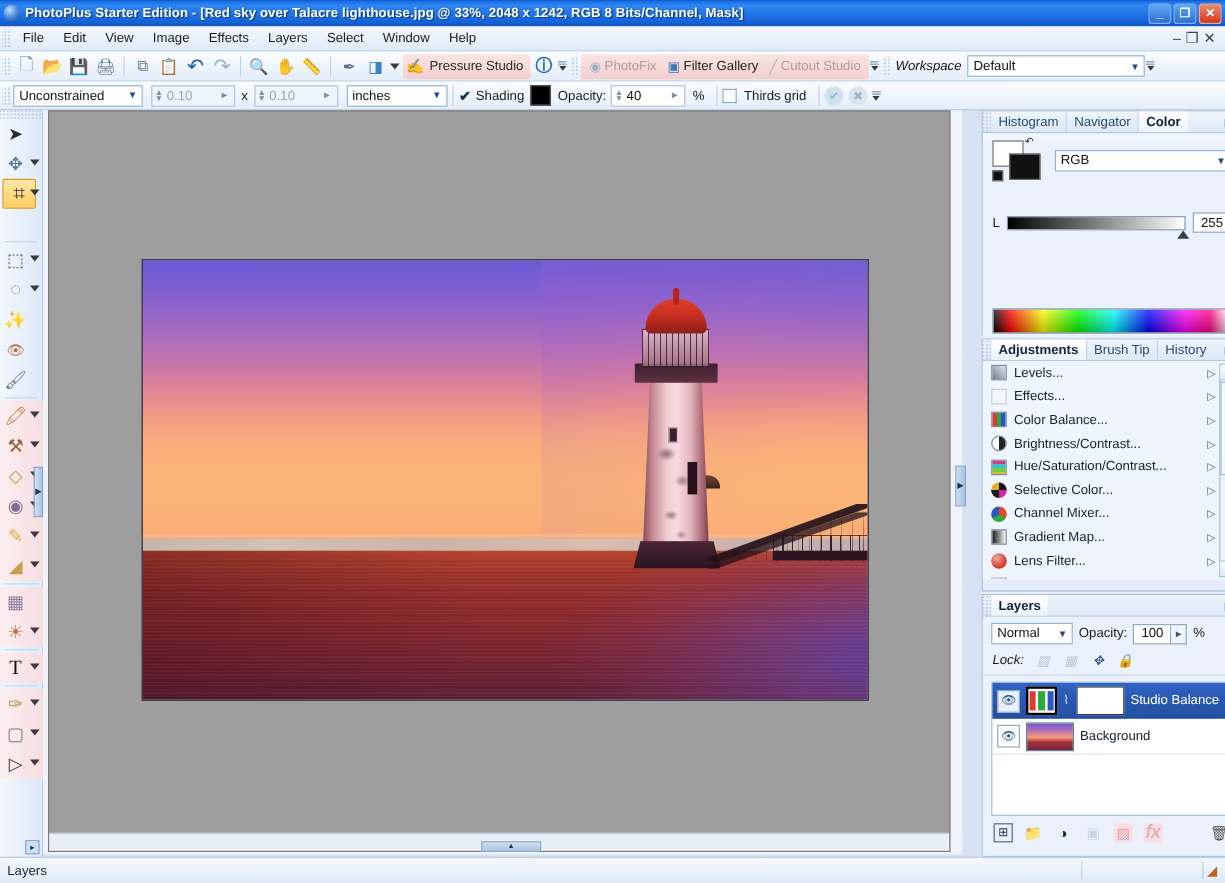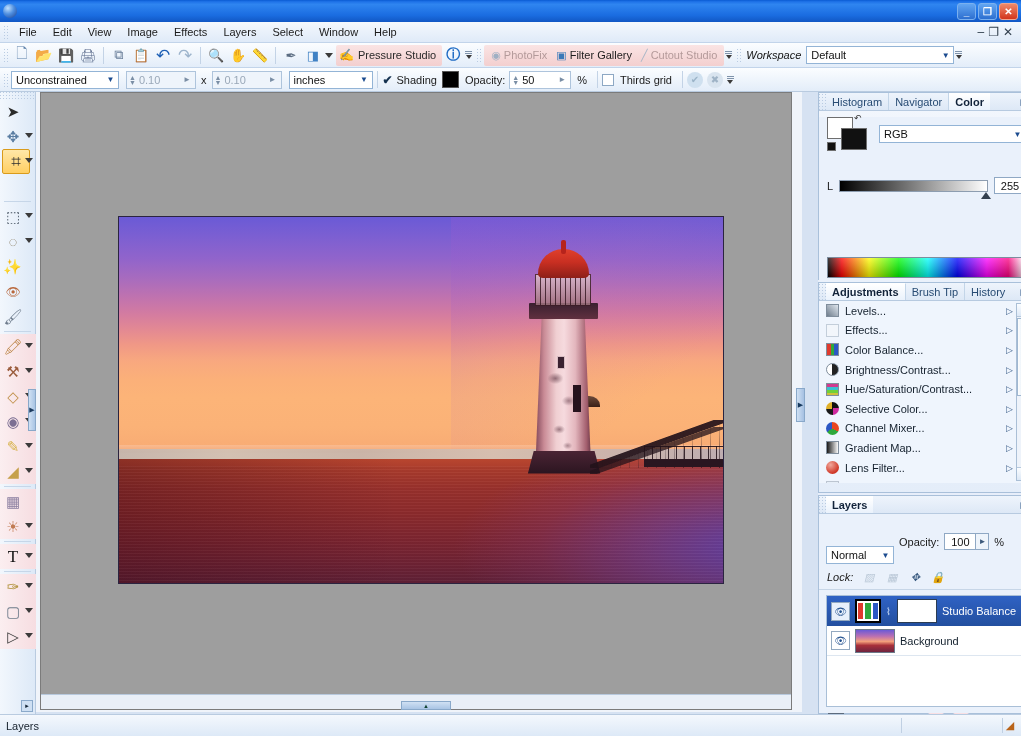--- a/index.html
+++ b/index.html
@@ -369,21 +369,21 @@
     background:#eef3fa; border:1px solid #aabfd6;
   }
   .adj-scroll .sb-btn { height:13px; display:flex;align-items:center;justify-content:center; font-size:7px;
     color:#1d3a5c; background:linear-gradient(to bottom,#fbfdff,#dce8f6); border-bottom:1px solid #b7c9dd;}
   .adj-scroll .sb-btn.bot { position:absolute; bottom:0; left:0; right:0; border-top:1px solid #b7c9dd; border-bottom:none;}
   .adj-scroll .sb-thumb { position:absolute; left:0; right:0; top:14px; height:78px;
     background:linear-gradient(to right,#fdfefe,#cfe0f2); border:1px solid #9fb7d1;}
 
   
   .lay-row1 { display:flex; align-items:center; gap:5px; padding:5px 6px 2px 7px; }
-  .mode-combo { width:68px; height:18px;margin-top:27px; }
+  .mode-combo { width:68px; height:18px; }
   .op-box { width:32px; height:17px; border:1px solid #8fa8c4; background:#fff;
     display:flex;align-items:center;justify-content:center;font-size:11px;color:#111;}
   .op-play { width:13px;height:17px;border:1px solid #8fa8c4; border-left:none; background:#eef4fb;
     display:flex;align-items:center;justify-content:center;font-size:8px;color:#3c597b;}
   .lock-row { display:flex; align-items:center; gap:9px; padding: 4px 8px 5px 8px;
     border-bottom:1px solid #c7d6e7;font-style:italic; }
   .lock-ico { width:14px;height:14px; display:flex;align-items:center;justify-content:center; font-size:11px;}
   .lock-dis { color:#b9c7d6; }
   .layers-list { height: 112px; background:#fff; border:1px solid #a9bfd7; margin: 5px 6px 0 7px; }
   .layer-row { height: 30px; display:flex; align-items:center; gap:5px; padding-left:4px;
@@ -417,20 +417,21 @@
     color:#b9641a; font-size:11px; }
   .flexspace { flex: 1; }
 </style>
 </head>
 <body>
 
 <div id="app">
 
   <div class="titlebar">
     <div class="title-ico"></div>
+    <div class="title-text">PhotoPlus Starter Edition - [Red sky over Talacre lighthouse.jpg @ 33%, 2048 x 1242, RGB 8 Bits/Channel, Mask]</div>
     <div class="win-btns">
       <div class="win-btn">_</div>
       <div class="win-btn">❐</div>
       <div class="win-btn close">✕</div>
     </div>
   </div>
 
   <div class="menubar">
     <div class="grip"></div>
     <div class="menu-item">File</div>
@@ -536,21 +537,21 @@
       <span>inches</span>
       <span class="arrow">▼</span>
     </div>
     <div class="sep"></div>
     <span class="chk on">✔</span>
     <span class="lbl" style="padding:0 5px 0 3px;">Shading</span>
     <div class="swatch-black"></div>
     <span class="lbl" style="padding:0 4px 0 6px;">Opacity:</span>
     <div class="spin" style="width:62px;color:#111;background:#fff;">
       <span class="updn">▲<br>▼</span>
-      <span class="val" style="width:32px;">50</span>
+      <span class="val" style="width:32px;">40</span>
       <span class="play">►</span>
     </div>
     <span class="lbl" style="padding:0 6px;">%</span>
     <div class="sep"></div>
     <span class="chk"></span>
     <span class="lbl" style="padding:0 6px;">Thirds grid</span>
     <div class="sep"></div>
     <div class="circbtn" style="background:#cfe0ef;color:#9bb4c8;">✔</div>
     <div style="width:4px"></div>
     <div class="circbtn" style="background:#d9e4ef;color:#9fb3c6;">✖</div>

